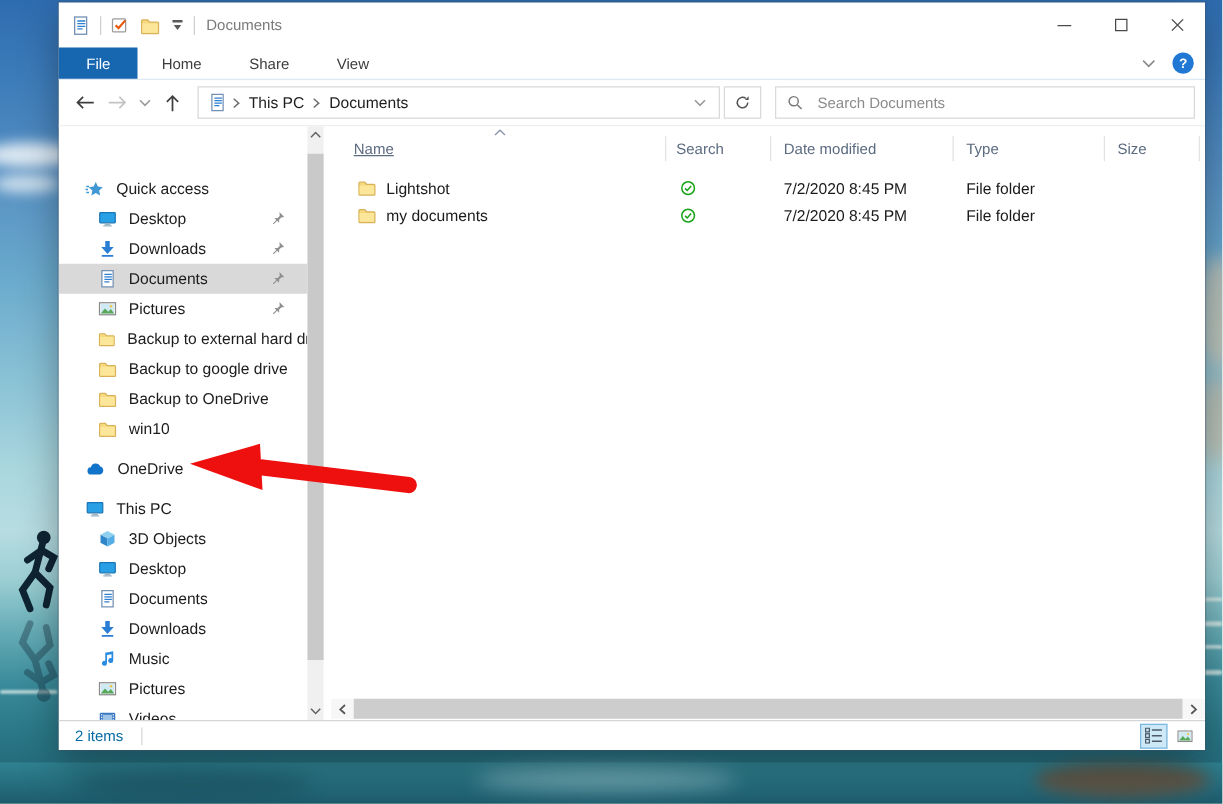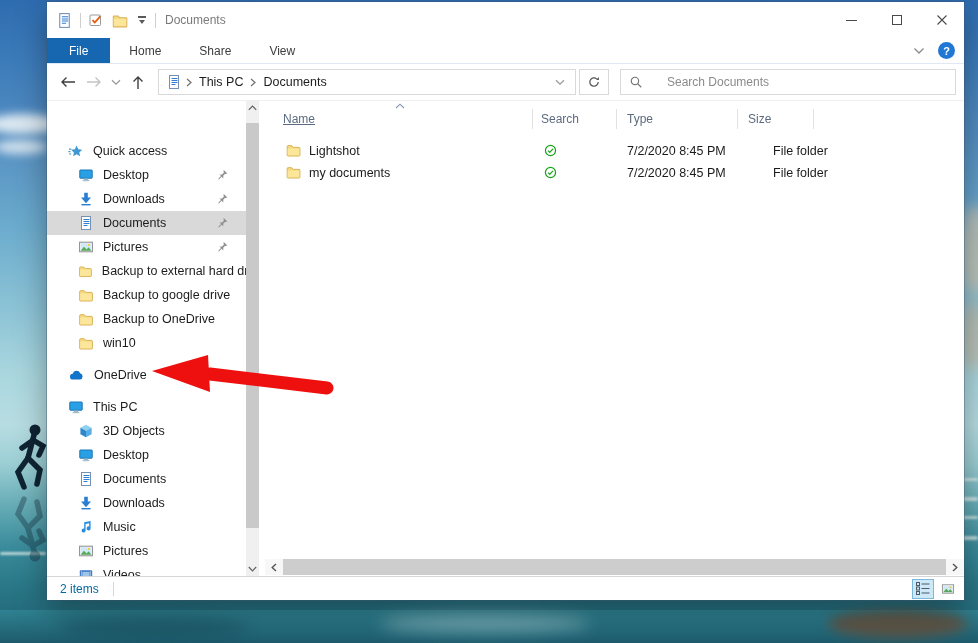--- a/index.html
+++ b/index.html
@@ -52,21 +52,21 @@
 
   
   .navbar { height:37px; flex:0 0 37px; display:flex; align-items:center; padding:0 8px; border-bottom:1px solid #efefef; }
   .navbtn { width:26px; height:26px; display:flex; align-items:center; justify-content:center; flex:0 0 auto; }
   .navbtn.narrow { width:18px; }
   .addressbar { margin-left:7px; width:418px; height:26px; border:1px solid #d9d9d9; display:flex; align-items:center; padding:0 4px 0 7px; flex:0 0 auto; }
   .crumb-txt { font-size:12.5px; color:#1d1d1d; padding:0 3px; white-space:nowrap; }
   .crumb-sep { display:flex; align-items:center; padding:0 4px; }
   .addr-caret { margin-left:auto; padding:0 6px; display:flex; align-items:center; }
   .refreshbtn { margin-left:3px; width:30px; height:26px; border:1px solid #d9d9d9; display:flex; align-items:center; justify-content:center; flex:0 0 auto; }
-  .searchbox { margin-left:11px; flex:1; height:26px; border:1px solid #d9d9d9; display:flex; align-items:center; padding:0 8px; gap:24px; }
+  .searchbox { margin-left:11px; flex:1; height:26px; border:1px solid #d9d9d9; display:flex; align-items:center; padding:0 8px; gap:11px; }
   .searchbox input { border:0; outline:0; flex:1; font-size:12px; color:#1d1d1d; font-family:inherit; background:transparent; }
   .searchbox input::placeholder { color:#8b8b8b; }
 
   
   .content { flex:1; display:flex; min-height:0; }
 
   
   .sidebar { width:212px; flex:0 0 212px; position:relative; overflow:hidden; padding-top:19px; }
   .side-item { height:24px; display:flex; align-items:center; position:relative; width:199px; font-size:12.5px; color:#1c1c1c; white-space:nowrap; overflow:hidden; }
   .side-item .lbl { margin-left:9px; overflow:hidden; }
@@ -466,20 +466,21 @@
         </div>
       </div>
 
       <div class="main">
         <div class="cols">
           <svg class="sortmark" width="10" height="6" viewBox="0 0 10 6">
               <path d="M1 5l4-3.8L9 5" fill="none" stroke="#8a97ad" stroke-width="1.1"></path>
             </svg>
           <div class="col c-name">Name</div>
           <div class="col c-status">Search</div>
+          <div class="col c-date">Date modified</div>
           <div class="col c-type">Type</div>
           <div class="col c-size">Size</div>
         </div>
 
         <div class="frow rows-first">
           <div class="cell fc-name">
             <svg width="17" height="16" viewBox="0 0 16 16">
                 <use href="#i-folder"></use>
               </svg>
             <span class="fname">Lightshot</span>

